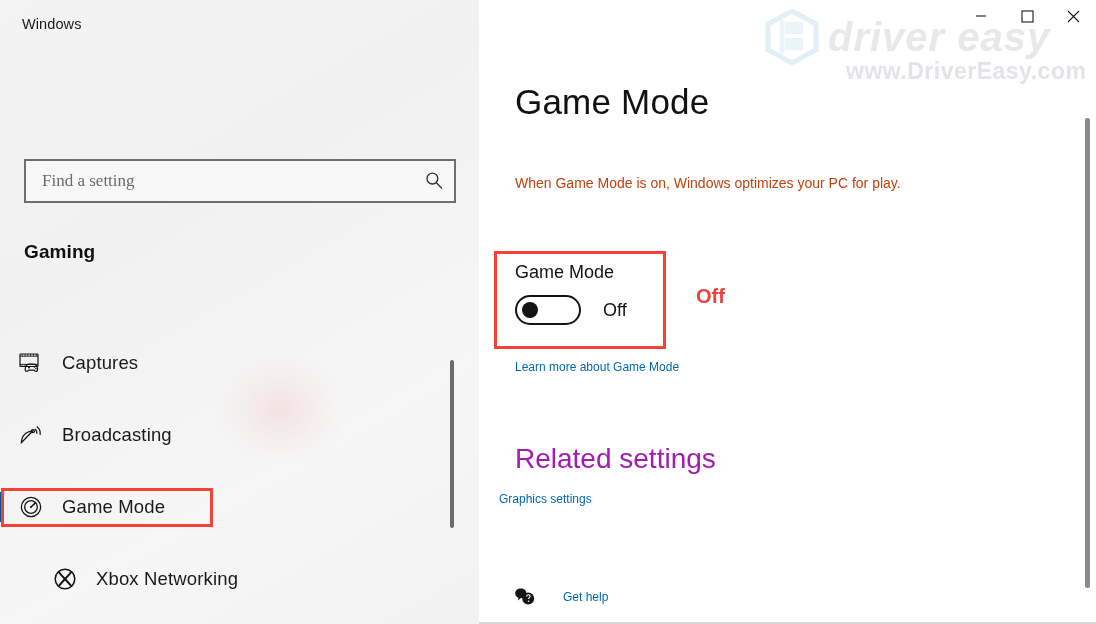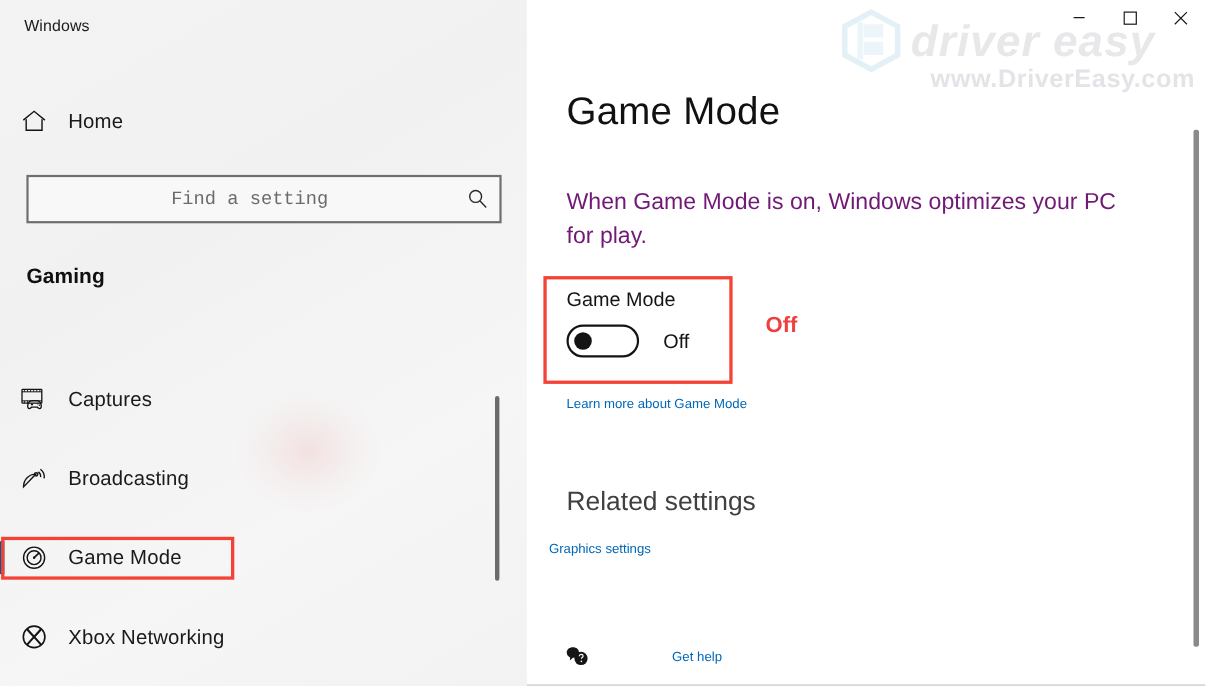--- a/index.html
+++ b/index.html
@@ -72,21 +72,21 @@
     font-size: 18.5px;
     color: #1a1a1a;
     letter-spacing: 0.15px;
     white-space: nowrap;
   }
 
   #nav-home { top: 88px; }
   #nav-captures { top: 341px; text-align: right; }
   #nav-broadcasting { top: 413px; }
   #nav-gamemode { top: 485px; }
-  #nav-xboxnet { top: 557px; }
+  #nav-xboxnet { top: 557px; padding-left: 34px; }
 
   
   #gamemode-selected-bar {
     position: absolute;
     left: 0; top: 492px;
     width: 4px; height: 30px;
     background: #005a9e;
   }
 
   
@@ -97,27 +97,26 @@
     box-sizing: border-box;
     border: 2px solid #6e6e6e;
     background: #f8f8f8;
     display: flex;
     align-items: center;
   }
   #search-input {
     border: 0;
     outline: none;
     background: transparent;
-    font-family: Liberation Mono, monospace;
+    font-family: Liberation Serif, serif;
     font-size: 17px;
     color: #404040;
     margin-left: 14px;
     flex: 1;
     height: 100%;
-    text-align: center;
   }
   #search-input::placeholder { color: #6b6b6b; opacity: 1; }
   #search-icon {
     width: 40px;
     display: flex;
     align-items: center;
     justify-content: center;
     color: #2a2a2a;
   }
 
@@ -196,23 +195,23 @@
     font-weight: normal;
     letter-spacing: 0.2px;
     margin: 0;
     z-index: 2;
   }
 
   #page-description {
     position: absolute;
     left: 36px; top: 168px;
     width: 528px;
-    font-size: 21px;
+    font-size: 14px;
     line-height: 31px;
-    color: #701a75;
+    color: #c2410c;
     z-index: 2;
   }
 
   #toggle-section {
     position: absolute;
     left: 36px; top: 262px;
     z-index: 2;
   }
   #toggle-section-label {
     font-size: 18px;
@@ -272,34 +271,33 @@
     text-decoration: none;
     z-index: 2;
   }
 
   #link-learn-more { left: 36px; top: 360px; }
   #link-graphics-settings { left: 20px; top: 492px; }
 
   #related-settings-heading {
     position: absolute;
     left: 36px; top: 443px;
-    font-size: 24px;
-    color: #404040;
+    font-size: 28px;
+    color: #a21caf;
     font-weight: normal;
     margin: 0;
     z-index: 2;
   }
 
   #get-help-row {
     position: absolute;
     left: 34px; top: 586px;
     display: flex;
     align-items: center;
     z-index: 2;
-    gap: 48px;
   }
   #get-help-icon {
     width: 28px;
     display: flex;
     align-items: center;
     color: #161616;
   }
   #link-get-help {
     position: static;
     margin-left: 22px;
@@ -327,29 +325,20 @@
 <body>
 
 <div id="app">
 
   <div id="left-pane">
 
     <div id="sidebar-blotch"></div>
 
     <div id="window-title">Windows</div>
 
-    <div class="nav-row" id="nav-home">
-      <span class="nav-icon">
-        <svg width="26" height="26" viewBox="0 0 26 26" fill="none" stroke="currentColor" stroke-width="1.3">
-          <path d="M3.2 12.2 L13 4.2 L22.8 12.2"></path>
-          <path d="M5.8 11.4 V21.4 H20.2 V11.4"></path>
-        </svg>
-      </span>
-      <span class="nav-label">Home</span>
-    </div>
 
     <div id="search-box">
       <input id="search-input" type="text" placeholder="Find a setting" style="">
       <span id="search-icon">
         <svg width="22" height="22" viewBox="0 0 22 22" fill="none" stroke="currentColor" stroke-width="1.3">
           <circle cx="9.4" cy="8.6" r="5.4"></circle>
           <path d="M13.4 12.8 L19 18.6"></path>
         </svg>
       </span>
     </div>

